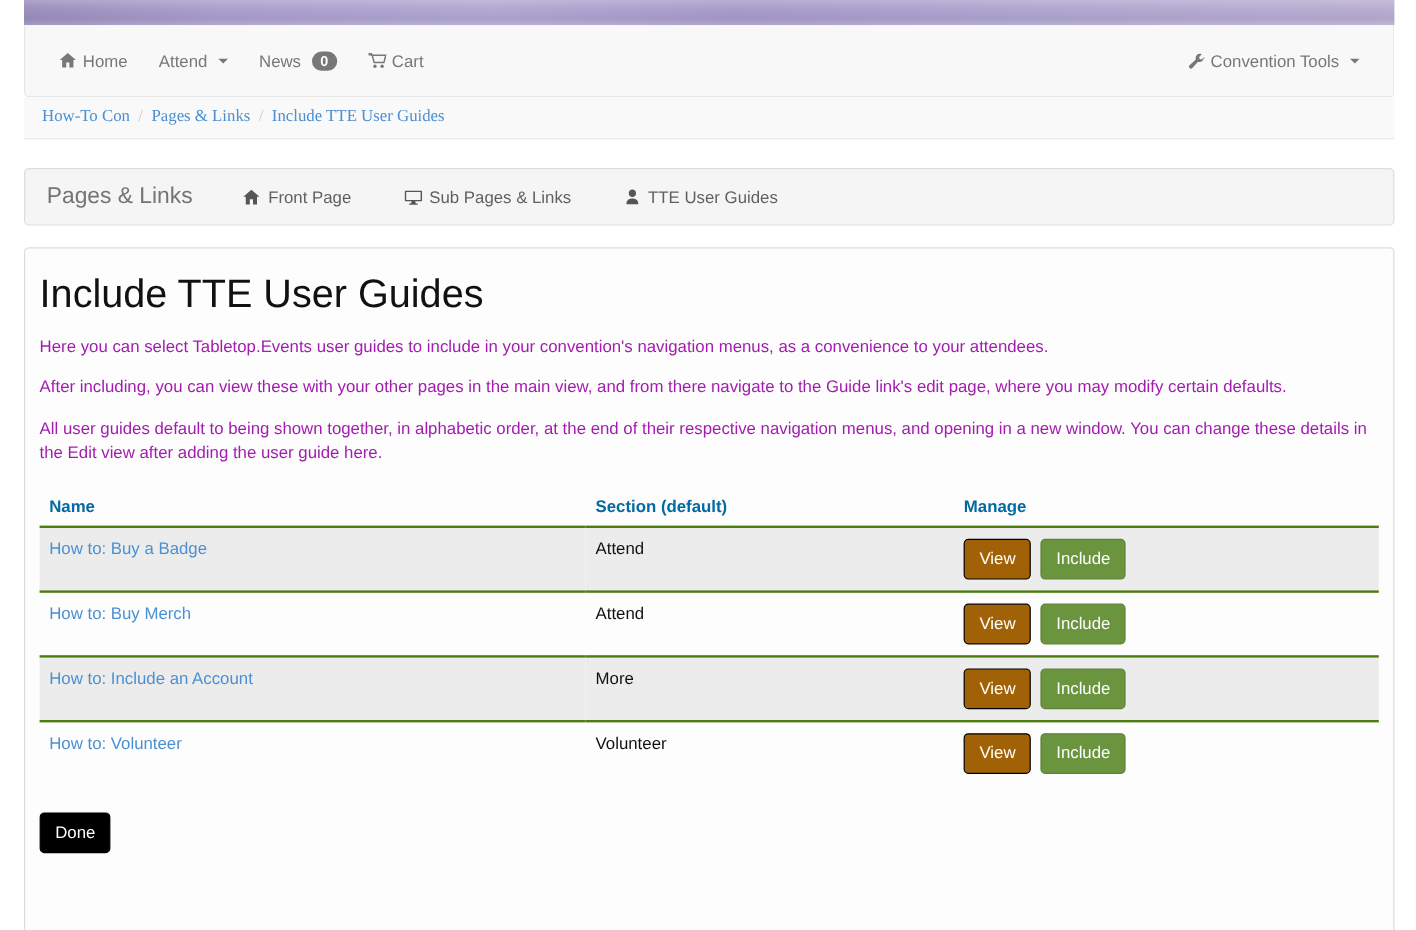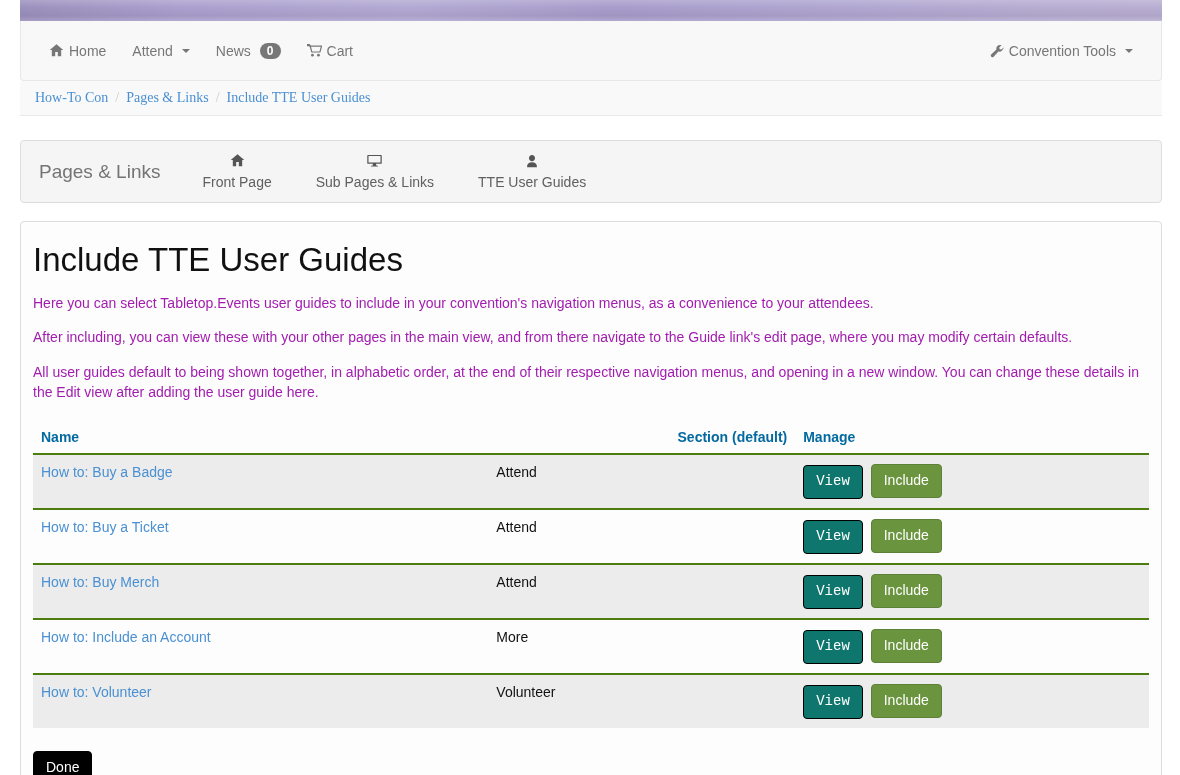--- a/index.html
+++ b/index.html
@@ -56,52 +56,52 @@
 
   
   .panel-head {
     background:#f5f5f5; border:1px solid #ddd; border-radius:4px;
     padding:12px 18px; display:flex; align-items:center;
     margin-bottom:18px; color:#666;
   }
   .panel-title { font-size:19px; color:#747474; margin-right:42px; }
   .panel-link {
     display:flex; align-items:center; gap:6px;
-    color:#606060; margin-right:44px; cursor:pointer; text-decoration:none;flex-direction:column;
+    color:#606060; margin-right:44px; cursor:pointer; text-decoration:none;
   }
   .panel-link .icon { fill:#555; }
 
   
   .card {
     background:#fdfdfd; border:1px solid #ddd; border-radius:4px;
     padding:10px 12px 6px 12px; min-height:572px;
   }
   h1.page-title { font-size:33px; font-weight:400; color:#111; margin:9px 0 14px 0; letter-spacing:0; }
   .card p { margin:14px 0 10px 0; line-height:1.45; color:#a21caf; }
 
   
   table.guides { width:100%; border-collapse:collapse; margin-top:19px; }
   table.guides th {
     text-align:left; font-weight:bold; padding:8px;
     border-bottom:1px solid #ddd; color:#0369a1;
   }
   table.guides th:nth-child(1) { width:40.8%; }
-  table.guides th:nth-child(2) { width:27.5%;text-align:right; }
+  table.guides th:nth-child(2) { width:27.5%; }
   table.guides td { padding:9px 8px; border-top:2px solid #4d7c0f; vertical-align:top; }
   table.guides tbody tr:nth-child(odd) td { background:#ececec; }
   td.name-cell a { color:#4a90d2; text-decoration:none; cursor:pointer; }
   td.name-cell, td.section-cell { padding-top:14px; }
 
   
   .btn {
     display:inline-block; padding:6px 12px; font-size:14px; line-height:1.42;
     border-radius:4px; border:1px solid transparent; color:#fff;
     cursor:pointer; font-family:inherit; text-align:center;
   }
-  .btn-view { background:#0f766e; border-color:#000;font-family:Liberation Mono, monospace; }
+  .btn-view { background:#a16207; border-color:#000; }
   .btn-include { background:#6a943e; border-color:#5d8136; margin-left:4px; }
   .btn-done { background:#000; border-color:#000; margin:23px 0 10px 0; }
 </style>
 </head>
 <body>
 
 <div class="page">
 
   <div class="banner"></div>
 
@@ -184,28 +184,20 @@
       <tbody>
         <tr>
           <td class="name-cell"><a>How to: Buy a Badge</a></td>
           <td class="section-cell">Attend</td>
           <td class="manage-cell">
             <button class="btn btn-view">View</button>
             <button class="btn btn-include">Include</button>
           </td>
         </tr>
         <tr>
-          <td class="name-cell"><a>How to: Buy a Ticket</a></td>
-          <td class="section-cell">Attend</td>
-          <td class="manage-cell">
-            <button class="btn btn-view">View</button>
-            <button class="btn btn-include">Include</button>
-          </td>
-        </tr>
-        <tr>
           <td class="name-cell"><a>How to: Buy Merch</a></td>
           <td class="section-cell">Attend</td>
           <td class="manage-cell">
             <button class="btn btn-view">View</button>
             <button class="btn btn-include">Include</button>
           </td>
         </tr>
         <tr>
           <td class="name-cell"><a>How to: Include an Account</a></td>
           <td class="section-cell">More</td>

